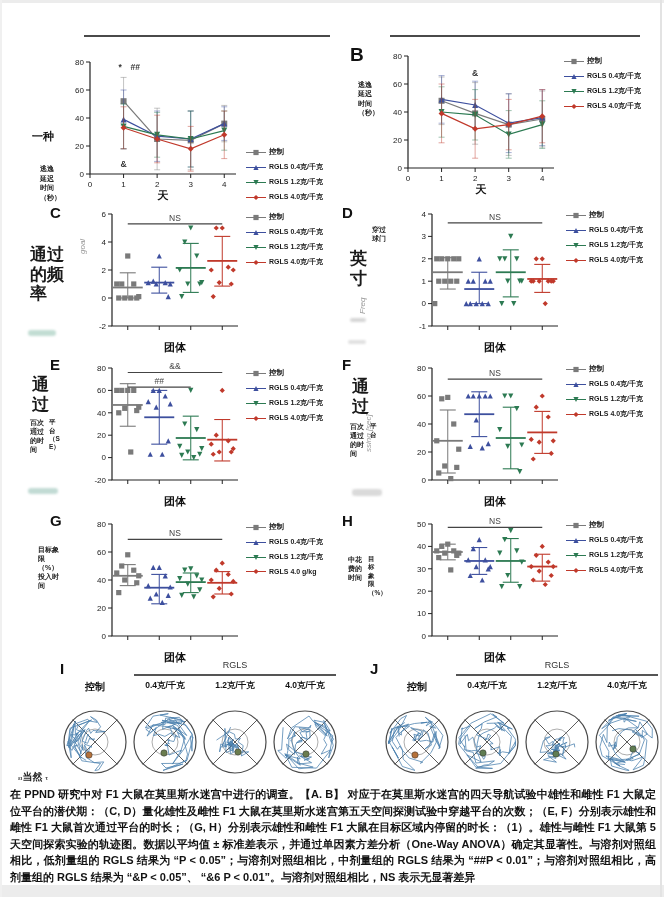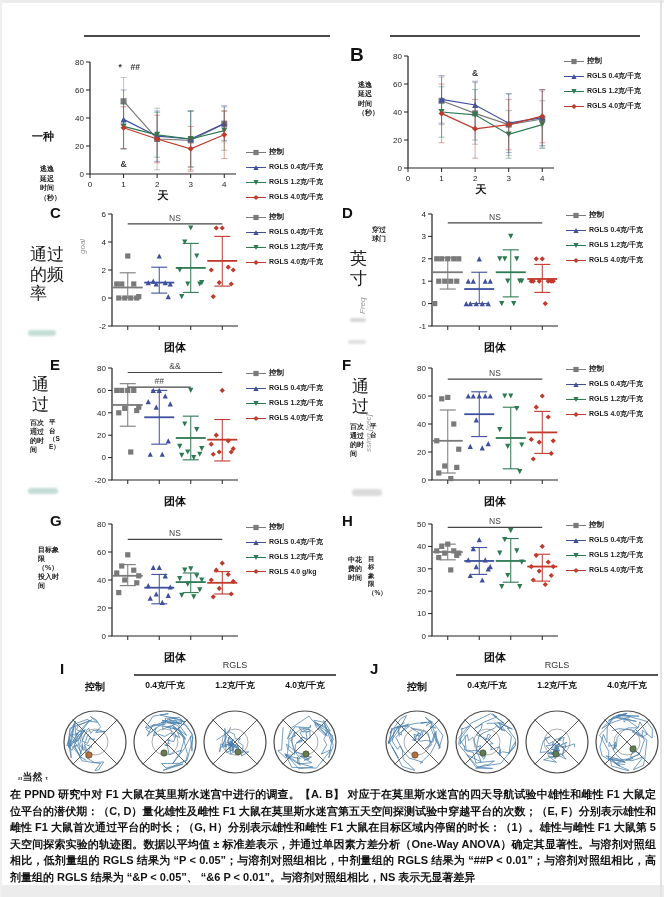--- a/index.html
+++ b/index.html
@@ -16,21 +16,21 @@
   .col-underline { position:absolute; top:35px; height:2px; background:#4a4a4a; }
   .col-underline.left { left:84px; width:246px; }
   .col-underline.right { left:390px; width:250px; }
 
   .panel { position:absolute; display:flex; }
   .labcol { display:flex; flex-direction:column; align-items:flex-start; position:relative; }
   .pletter { font-size:15px; font-weight:700; color:#111; }
   .pletter.small { font-size:11px; }
   .pletter.big { font-size:19px; }
   .ylab-sm { font-size:7px; font-weight:700; color:#222; line-height:1.35; width:16px; word-break:break-all; }
-  .ylab-big { font-size:17px; font-weight:400; color:#1a1a1a; line-height:1.15; width:38px; word-break:break-all; }
+  .ylab-big { font-size:17px; font-weight:700; color:#1a1a1a; line-height:1.15; width:38px; word-break:break-all; }
   .ylab-med { font-size:7px; font-weight:700; color:#222; line-height:1.3; width:16px; word-break:break-all; }
   .rotlab { position:absolute; font-size:8px; font-style:italic; color:#999; transform:rotate(-90deg); transform-origin:left top; white-space:nowrap; }
   .smudge { position:absolute; border-radius:3px; filter:blur(1px); }
 
   .legend { display:flex; flex-direction:column; gap:5px; }
   .legend-item { display:flex; align-items:center; gap:3px; }
   .legend-item span { font-size:7.5px; font-weight:700; color:#1c1c1c; white-space:nowrap; }
 
   svg { overflow:visible; display:block; }
   svg text { font-family:"Liberation Sans", sans-serif; }

